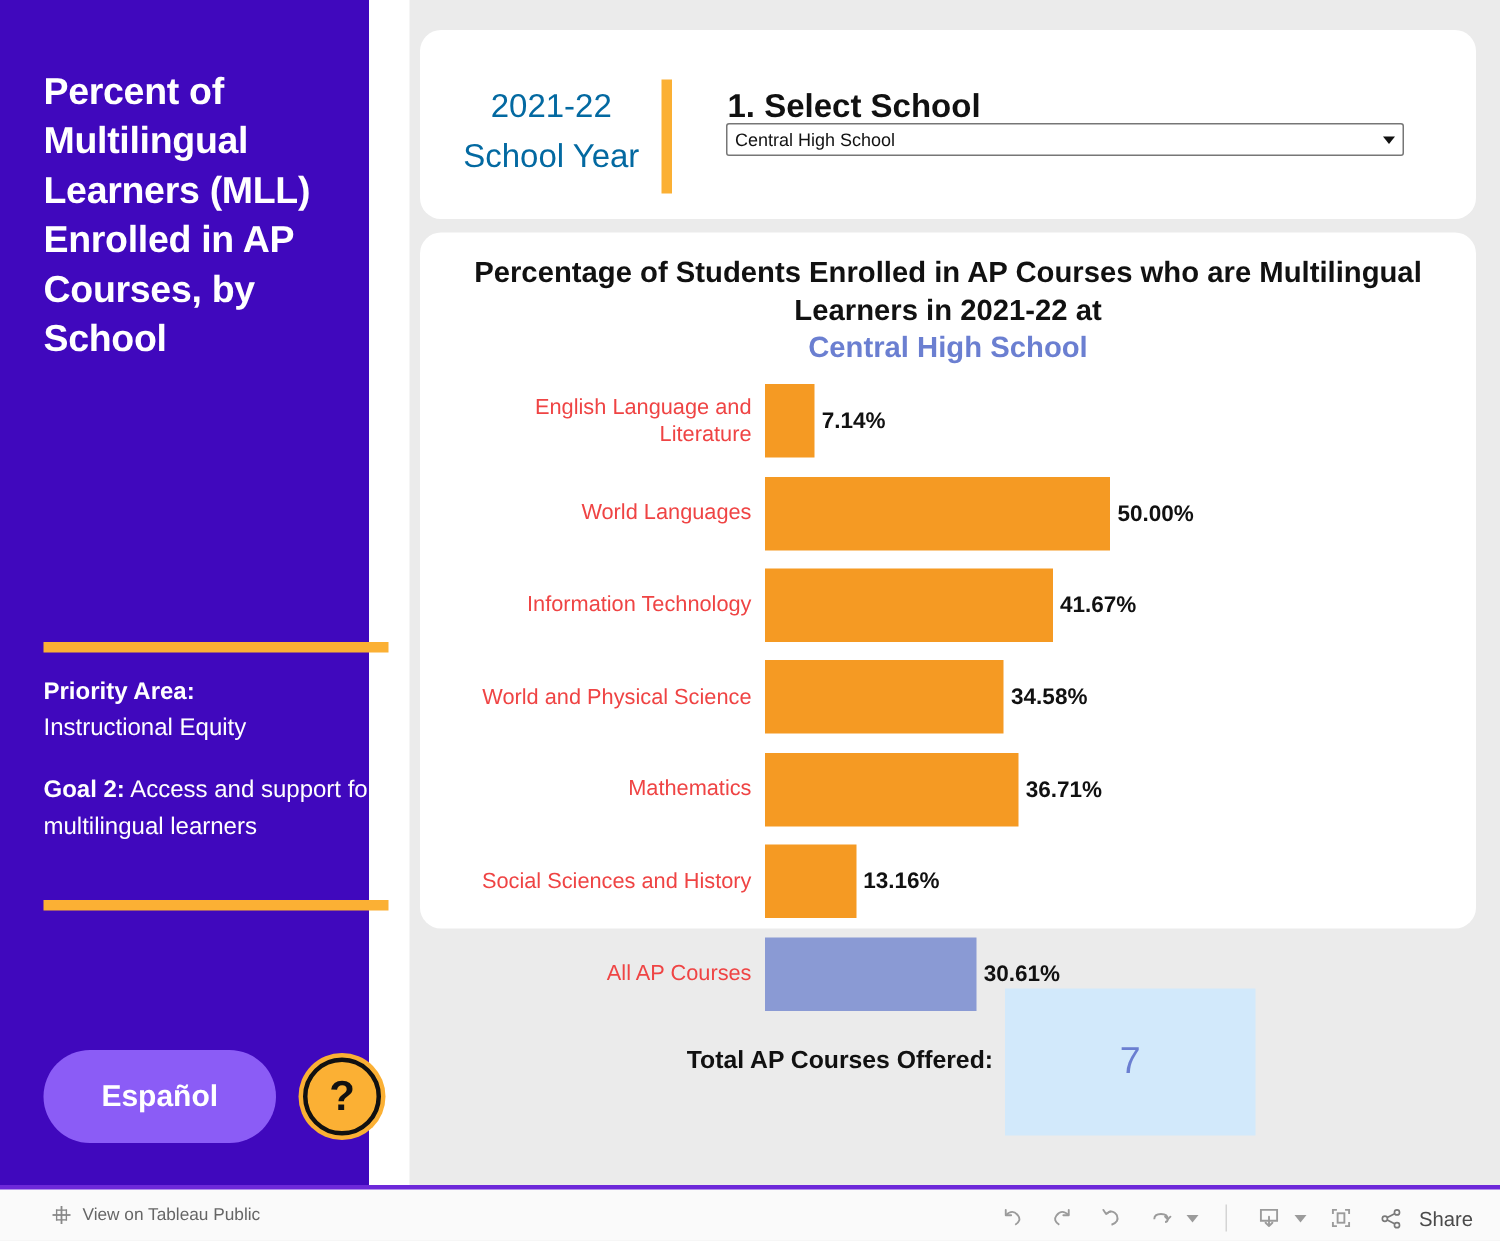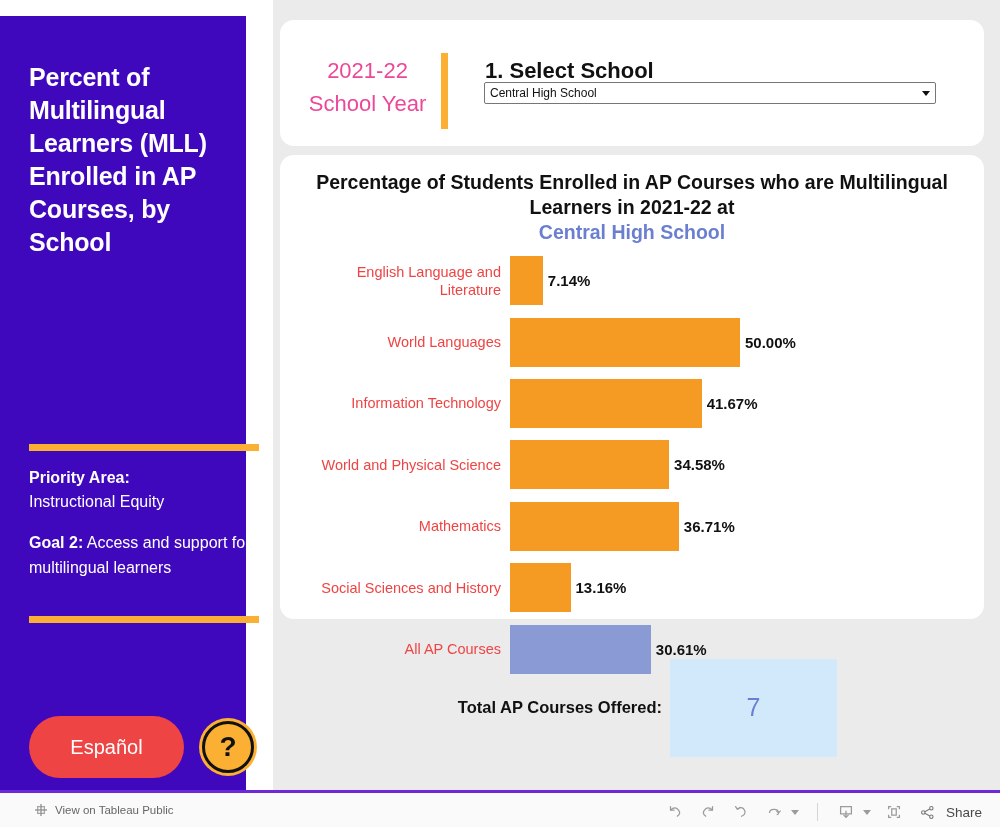--- a/index.html
+++ b/index.html
@@ -16,21 +16,21 @@
   #app {
     position: relative;
     width: 1000px;
     height: 827px;
   }
 
   
   #sidebar {
     position: absolute;
     left: 0;
-    top: 16px;
+    top: 0;
     width: 246px;
     height: 790px;
     background: #4008BD;
     box-sizing: border-box;
   }
   #sidebar-title {
     position: absolute;
     left: 29px;
     top: 45px;
     width: 215px;
@@ -80,26 +80,26 @@
     font-weight: bold;
   }
 
   #espanol-button {
     position: absolute;
     left: 29px;
     top: 700px;
     width: 155px;
     height: 62px;
     border-radius: 31px;
-    background: #ef4444;
+    background: #8b5cf6;
     border: none;
     color: #ffffff;
     font-family: "Liberation Sans", sans-serif;
     font-size: 20px;
-    font-weight: normal;
+    font-weight: bold;
     cursor: pointer;
     display: flex;
     align-items: center;
     justify-content: center;
   }
   #help-button {
     position: absolute;
     left: 199px;
     top: 702px;
     width: 58px;
@@ -157,21 +157,21 @@
   }
 
   
   #school-year {
     position: absolute;
     left: 25px;
     top: 34px;
     width: 125px;
     text-align: center;
     font-size: 22px;
-    color: #ec4899;
+    color: #0369a1;
     line-height: 33px;
   }
   #year-divider {
     position: absolute;
     left: 161px;
     top: 33px;
     width: 7px;
     height: 76px;
     background: #FBB034;
   }

